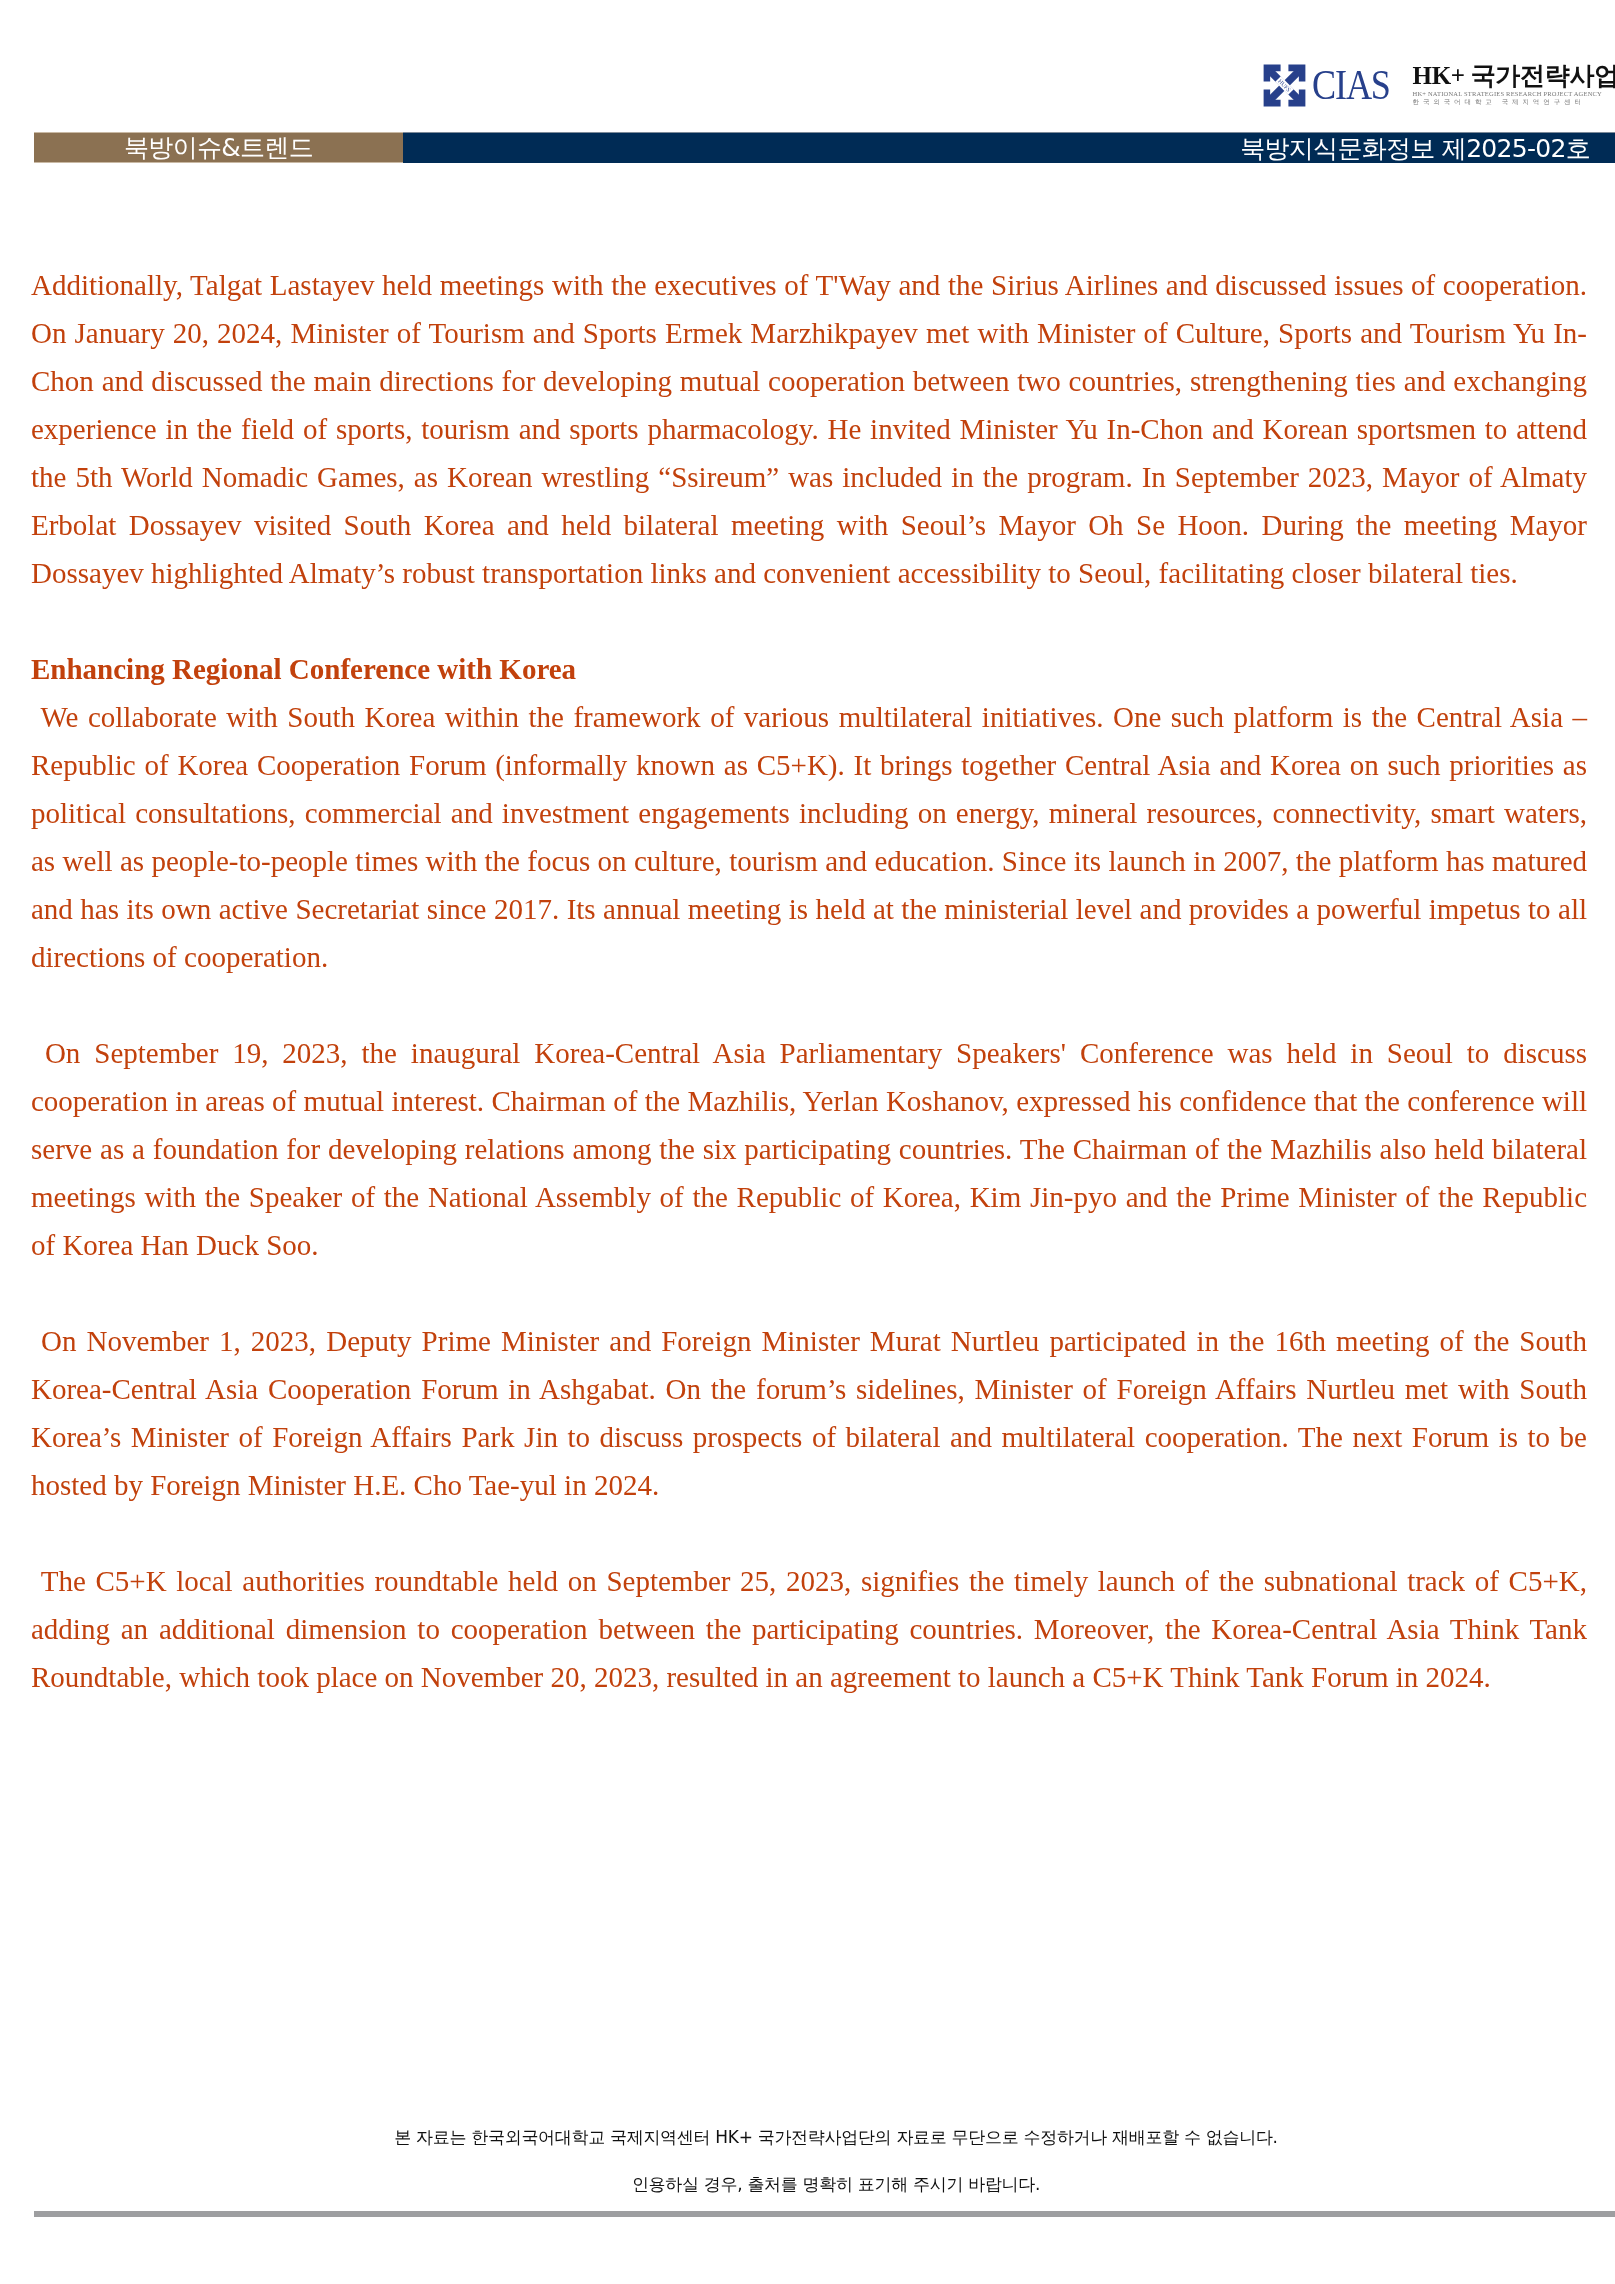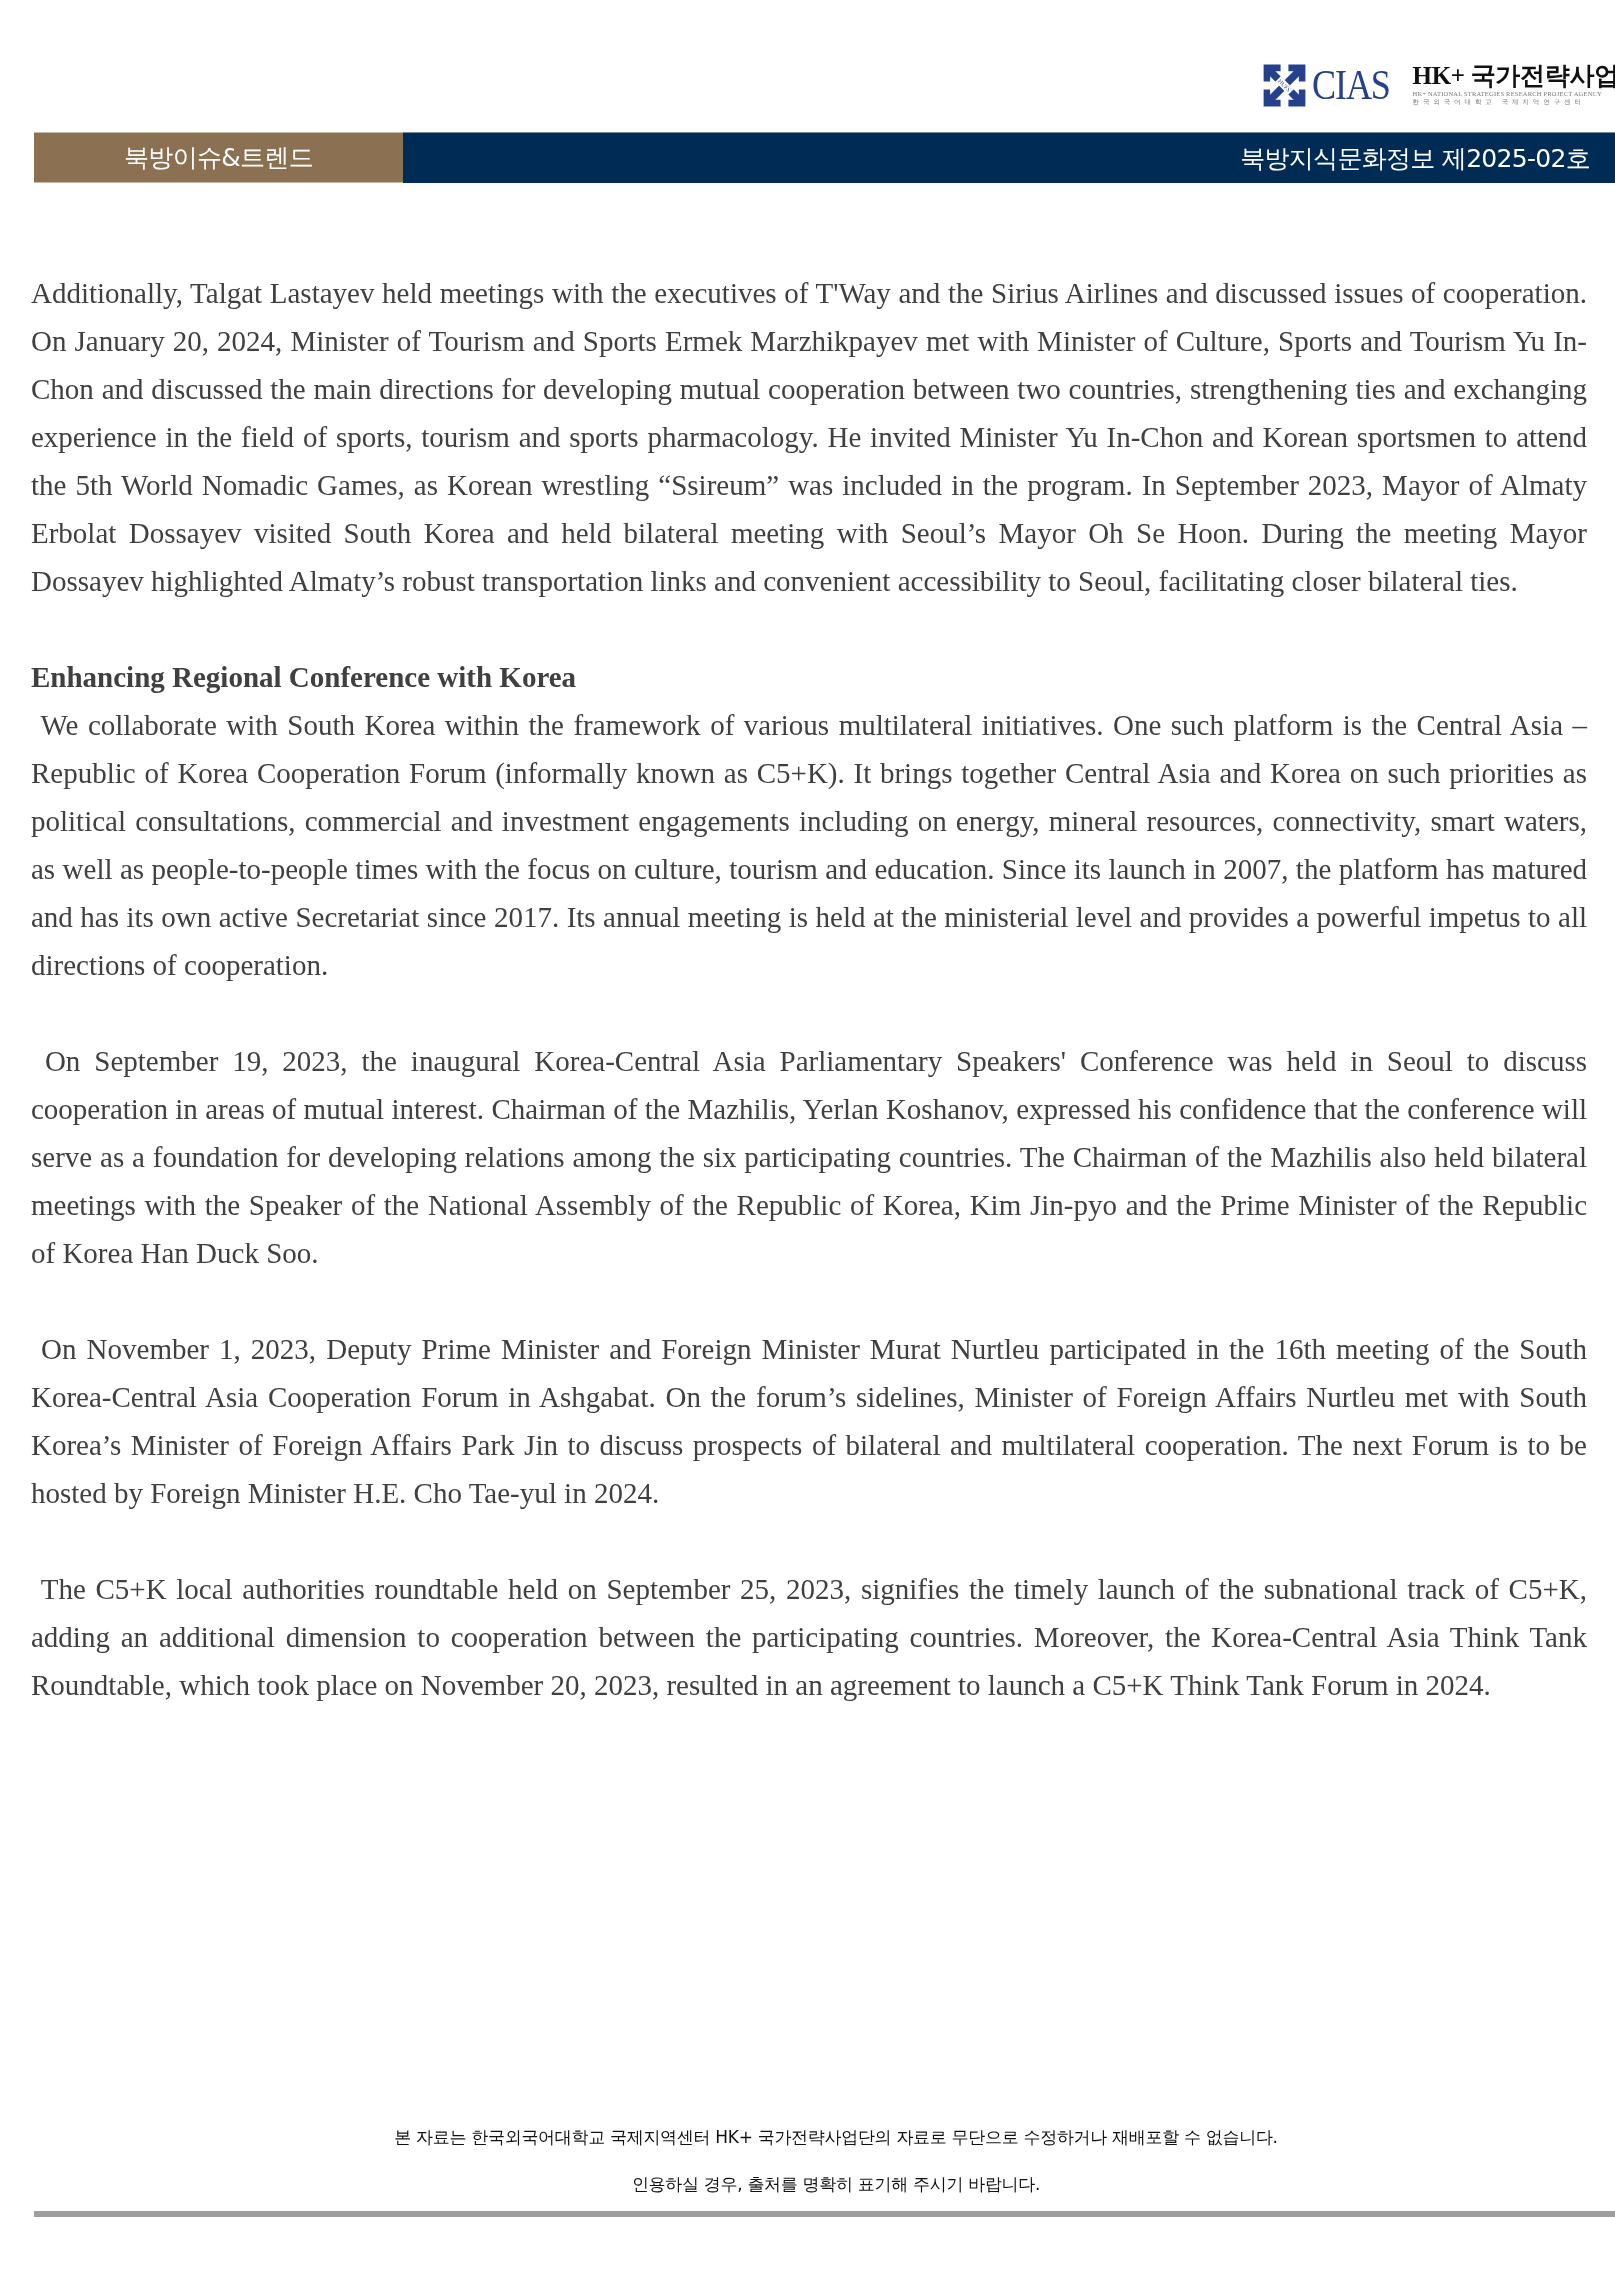--- a/index.html
+++ b/index.html
@@ -8,27 +8,27 @@
   
   .logo { position: absolute; left: 1261px; top: 60px; height: 50px; display: flex; align-items: center; }
   .logo-emblem { width: 47px; height: 47px; display: block; }
   .logo-cias { font-family: "Liberation Serif", serif; font-size: 42px; color: #27408B; letter-spacing: -1.3px; margin-left: 3.9px; line-height: 1; transform: scaleX(0.86); transform-origin: left center; display: inline-block; width: 98px; }
   .logo-text { display: flex; flex-direction: column; margin-left: 2.6px; }
   .logo-title { font-family: "Liberation Serif", "DejaVu Serif", serif; font-size: 25px; font-weight: bold; color: #111; line-height: 1; white-space: nowrap; letter-spacing: -0.3px; }
   .logo-sub-en { font-family: "Liberation Serif", serif; font-size: 6.5px; color: #777; letter-spacing: 0.2px; margin-top: 2.6px; white-space: nowrap; }
   .logo-sub-ko { font-family: "DejaVu Sans", sans-serif; font-size: 6.5px; color: #777; letter-spacing: 3.9px; margin-top: 1.3px; white-space: nowrap; }
 
   
-  .header-bar { position: absolute; left: 34px; top: 132px; width: 1582px; height: 51px; display: flex; }
+  .header-bar { position: absolute; left: 34px; top: 132px; width: 1582px; height: 31px; display: flex; }
   .header-left { width: 369px; background: #8B7152; display: flex; align-items: center; justify-content: center; border-top: 0.7px solid #c9b9a4; border-bottom: 0.7px solid #c9b9a4; box-sizing: border-box; }
   .header-right { flex: 1; background: #002B55; display: flex; align-items: center; justify-content: flex-end; padding-right: 26px; border-top: 1.3px solid #7d8a99; box-sizing: border-box; }
   .header-left span, .header-right span { font-family: "DejaVu Sans", "Liberation Sans", sans-serif; color: #ffffff; font-size: 25px; letter-spacing: -0.7px; }
 
   
-  .content { position: absolute; left: 31px; top: 261px; width: 1556px; font-family: "Liberation Serif", "DejaVu Serif", serif; font-size: 29px; line-height: 48px; color: #404040; margin-top: 8px; }
+  .content { position: absolute; left: 31px; top: 261px; width: 1556px; font-family: "Liberation Serif", "DejaVu Serif", serif; font-size: 29px; line-height: 48px; color: #c2410c; }
   .content p { margin: 0; text-align: justify; }
   .content .gap { height: 48px; }
   .content h2 { margin: 0; font-size: 29px; font-weight: bold; line-height: 48px; }
 
   
   .footer-note { position: absolute; left: 0; width: 1616px; text-align: center; font-family: "DejaVu Sans", "Liberation Sans", sans-serif; font-size: 17px; color: #111; letter-spacing: -0.3px; padding-left: 28px; }
   .footer-note.l1 { top: 2126px; }
   .footer-note.l2 { top: 2173px; left: 0; }
   .footer-bar { position: absolute; left: 34px; top: 2211px; width: 1582px; height: 5.9px; background: #9D9EA0; }
 </style>

